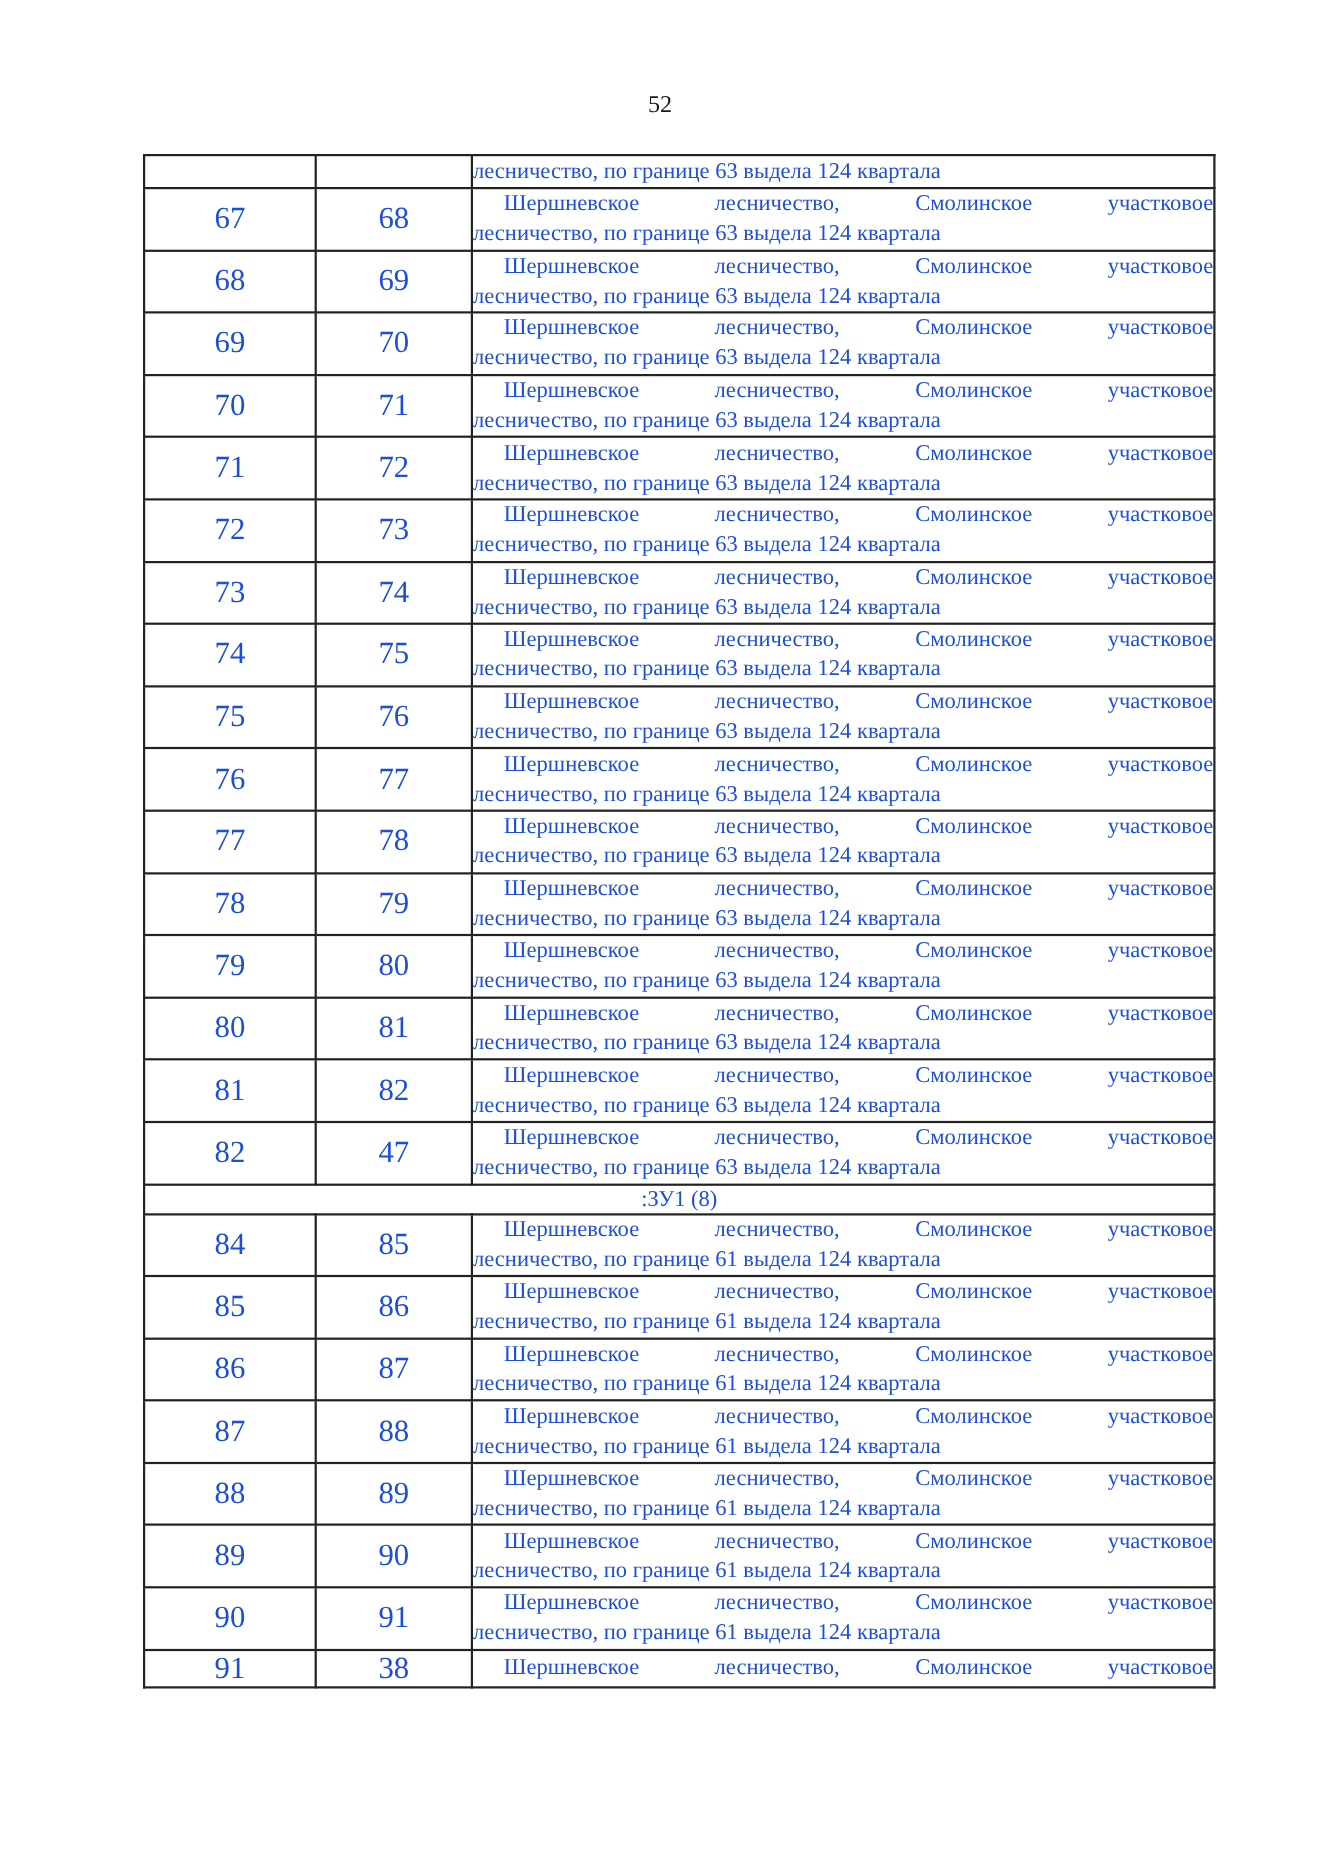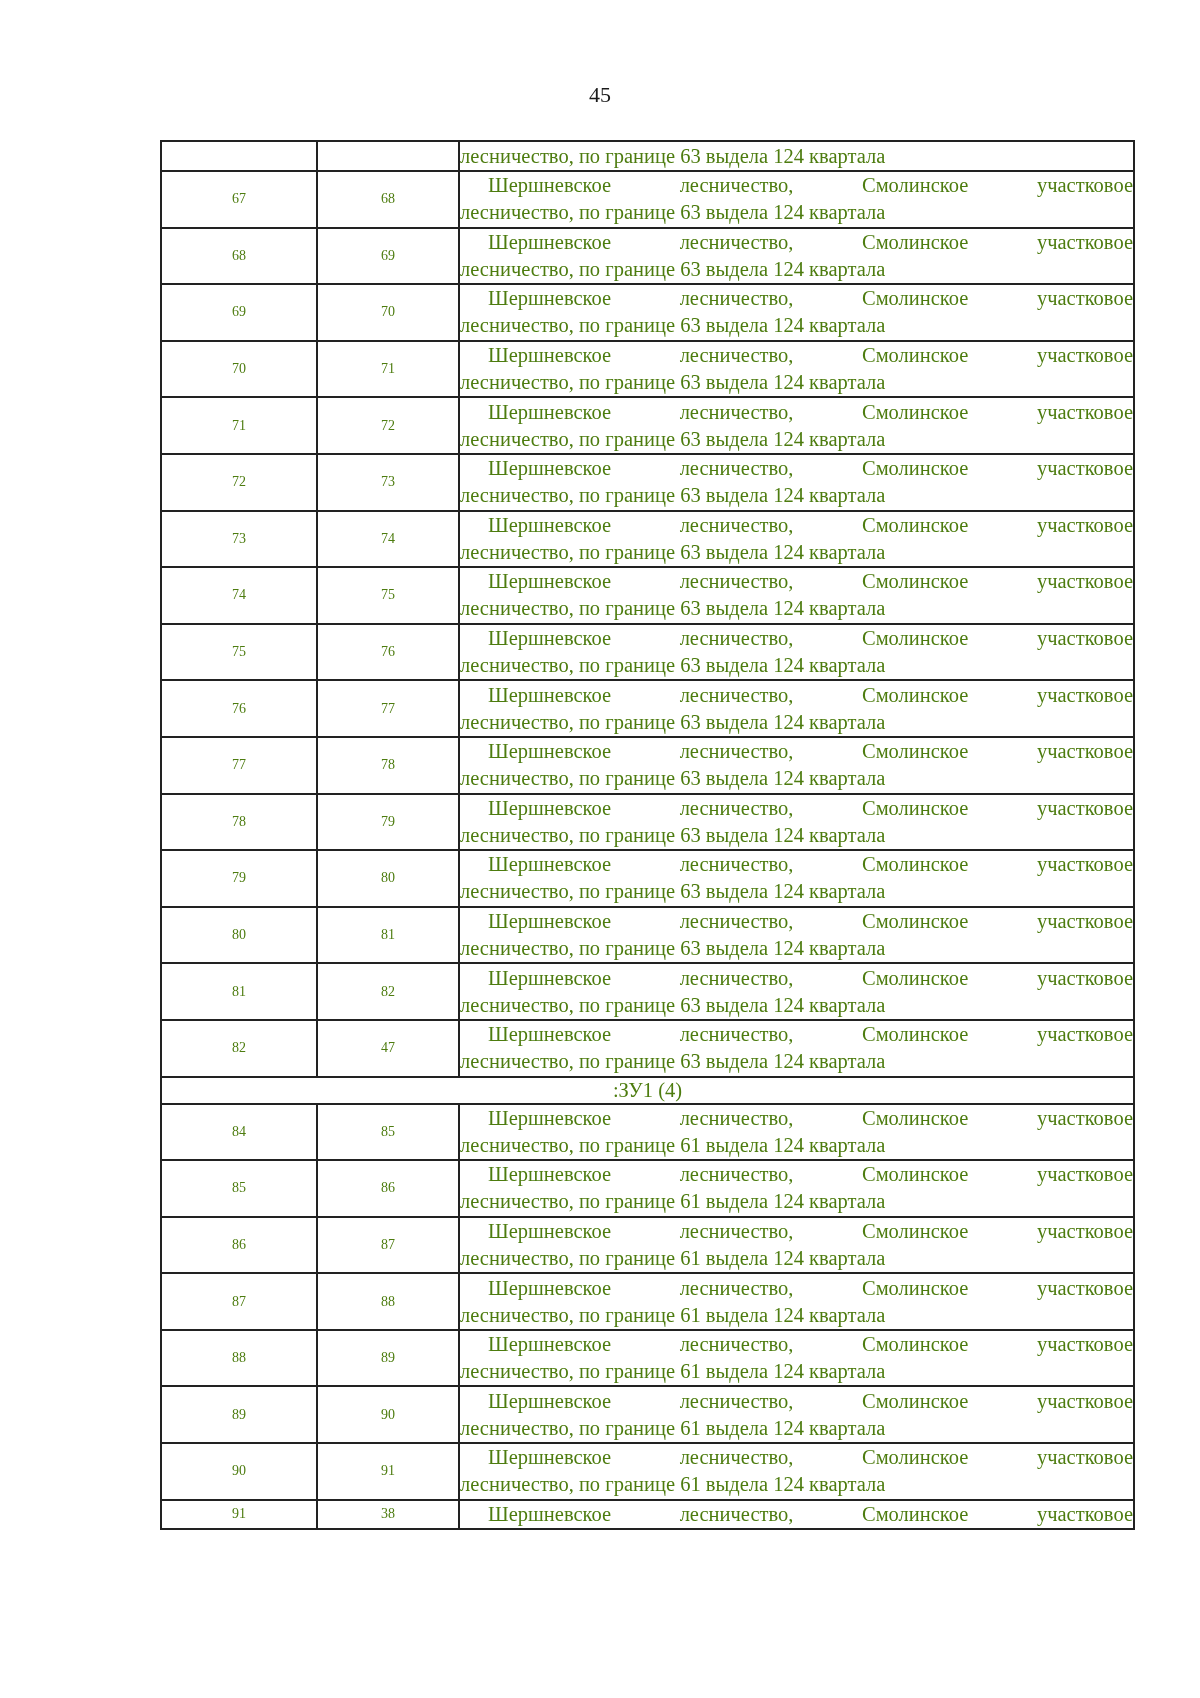--- a/index.html
+++ b/index.html
@@ -14,40 +14,40 @@
   }
   .page-number {
     position:absolute;
     top:82px; left:0; width:100%;
     text-align:center;
     font-size:22px;
     color:#1a1a1a;
   }
   table.parcels {
     position:absolute;
-    left:160px; top:140px;
+    left:130px; top:140px;
     width:973px;
     table-layout:fixed;
     border-collapse:collapse;
     font-size:20.5px;
-    color:#4d7c0f;
+    color:#1d4ed8;
   }
   table.parcels td {
     border:2px solid #222222;
     padding:0;
     overflow:hidden;
   }
   tr.continuation-row { height:30px; }
   tr.data-row { height:56.6px; }
   tr.section-row { height:27px; }
   tr.partial-row { height:29px; }
   td.num {
     text-align:center;
     vertical-align:middle;
-    font-size:14px;
+    font-size:28px;
   }
   td.desc {
     vertical-align:middle;
     padding:0 2px 0 3px;
   }
   td.desc .l1 {
     text-align:justify;
     text-align-last:justify;
     line-height:27px;
     white-space:nowrap;
@@ -62,21 +62,21 @@
   td.section-cell {
     text-align:center;
     vertical-align:middle;
     line-height:25px;
   }
 </style>
 </head>
 <body>
 
 <div class="page">
-  <div class="page-number">45</div>
+  <div class="page-number">52</div>
 
   <table class="parcels">
     <colgroup>
       <col style="width:156px">
       <col style="width:142px">
       <col style="width:675px">
     </colgroup>
     <tbody id="table-body">
         <tr class="continuation-row">
           <td class="num"></td>
@@ -207,21 +207,21 @@
         </tr>
         <tr class="data-row">
           <td class="num">82</td>
           <td class="num">47</td>
           <td class="desc">
             <div class="l1">Шершневское лесничество, Смолинское участковое</div>
             <div class="l2">лесничество, по границе 63 выдела 124 квартала</div>
           </td>
         </tr>
         <tr class="section-row">
-          <td colspan="3" class="section-cell">:ЗУ1 (4)</td>
+          <td colspan="3" class="section-cell">:ЗУ1 (8)</td>
         </tr>
         <tr class="data-row">
           <td class="num">84</td>
           <td class="num">85</td>
           <td class="desc">
             <div class="l1">Шершневское лесничество, Смолинское участковое</div>
             <div class="l2">лесничество, по границе 61 выдела 124 квартала</div>
           </td>
         </tr>
         <tr class="data-row">

